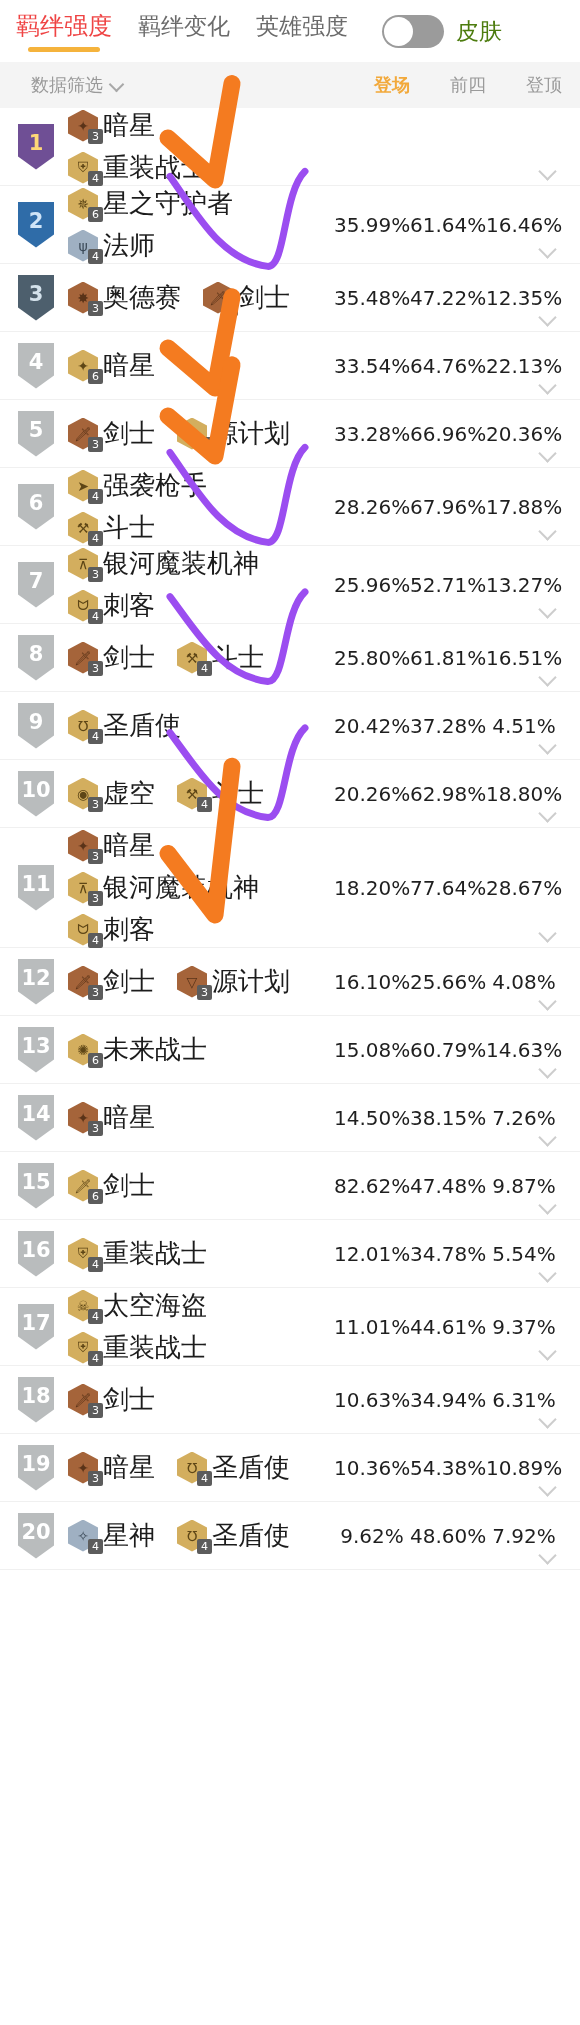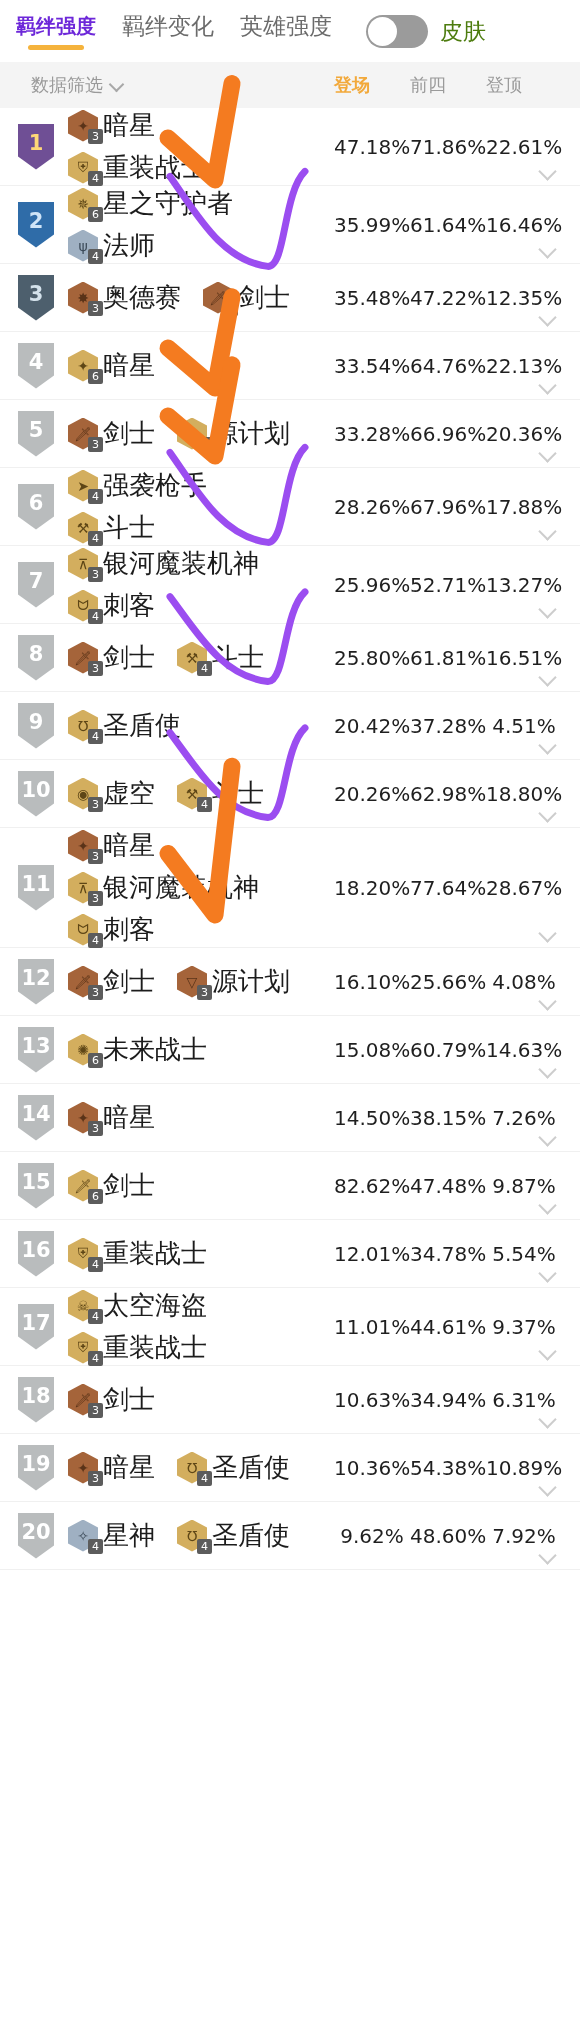--- a/index.html
+++ b/index.html
@@ -22,21 +22,21 @@
   }
   .tab {
     position: relative;
     font-size: 23px;
     color: #6b6b6b;
     padding: 0 0 10px 0;
     margin-right: 26px;
     line-height: 1;
     white-space: nowrap;
   }
-  .tab.active { color: #6d28d9; font-weight: bold; font-size: 20px; }
+  .tab.active { color: #ef4444; font-weight: normal; font-size: 24px; }
   .tab.active .underline {
     position: absolute;
     left: 12px; right: 12px; bottom: -4px;
     height: 5px;
     border-radius: 3px;
     background: #f5b33c;
   }
   .toggle-wrap { display: flex; align-items: center; margin-left: 8px; }
   .switch {
     width: 62px; height: 33px;
@@ -68,21 +68,21 @@
   .chev-sm { display: inline-block; width: 14px; height: 14px; position: relative; }
   .chev-sm::after {
     content: "";
     position: absolute; left: 1px; top: 1px;
     width: 9px; height: 9px;
     border-right: 2.2px solid #a8a8a8;
     border-bottom: 2.2px solid #a8a8a8;
     transform: rotate(45deg);
   }
   .colhead .spacer { flex: 1; }
-  .colhead .c { width: 76px; text-align: left; }
+  .colhead .c { width: 76px; text-align: right; }
   .colhead .c.sel { color: #f2a93b; font-weight: bold; }
   .colhead .pad { width: 18px; }
 
   
   .row {
     position: relative;
     display: flex;
     align-items: center;
     border-bottom: 1px solid #f0f0f0;
     padding: 0 0 0 18px;
@@ -206,25 +206,20 @@
         <div class="traitline">
           <div class="trait">
             <div class="hexwrap">
               <div class="hex gold">⛨</div>
               <div class="cnt">4</div>
             </div>
             <div class="tname">重装战士</div>
           </div>
         </div>
       </div>
-      <div class="nums">
-        <div class="num">47.18%</div>
-        <div class="num">71.86%</div>
-        <div class="num">22.61%</div>
-      </div>
       <div class="rowpad"></div>
       <div class="chev-row"></div>
     </div>
     <div class="row">
       <div class="rank r2">2</div>
       <div class="traits">
         <div class="traitline">
           <div class="trait">
             <div class="hexwrap">
               <div class="hex gold">✵</div>

